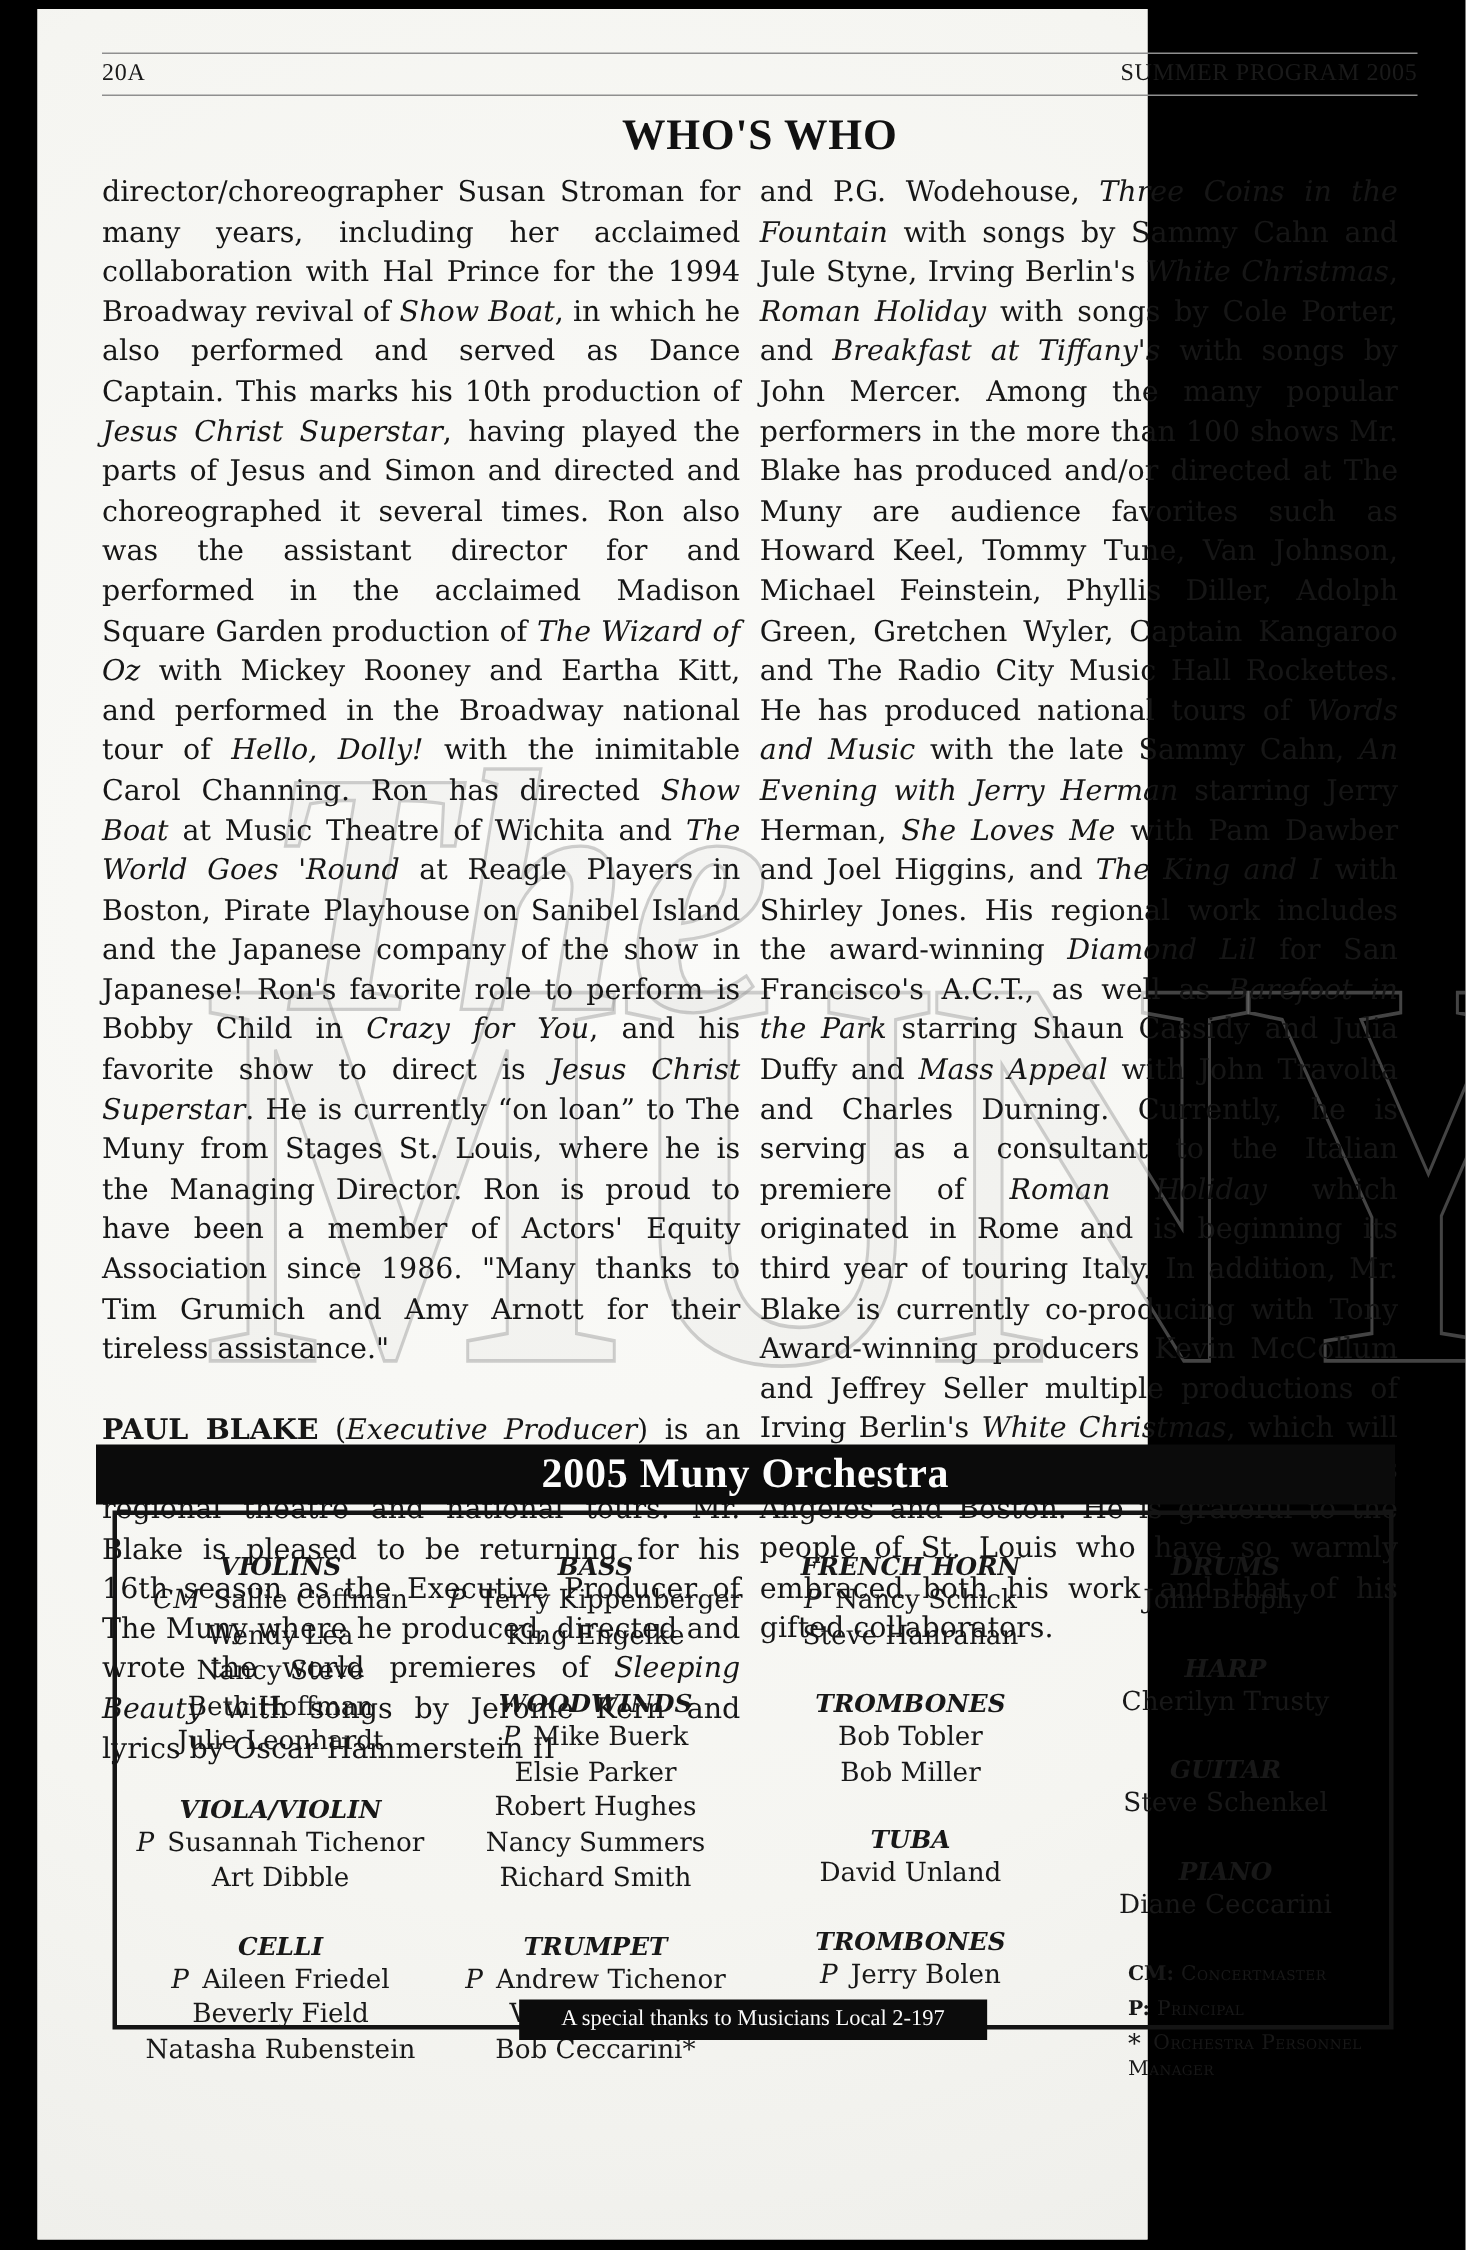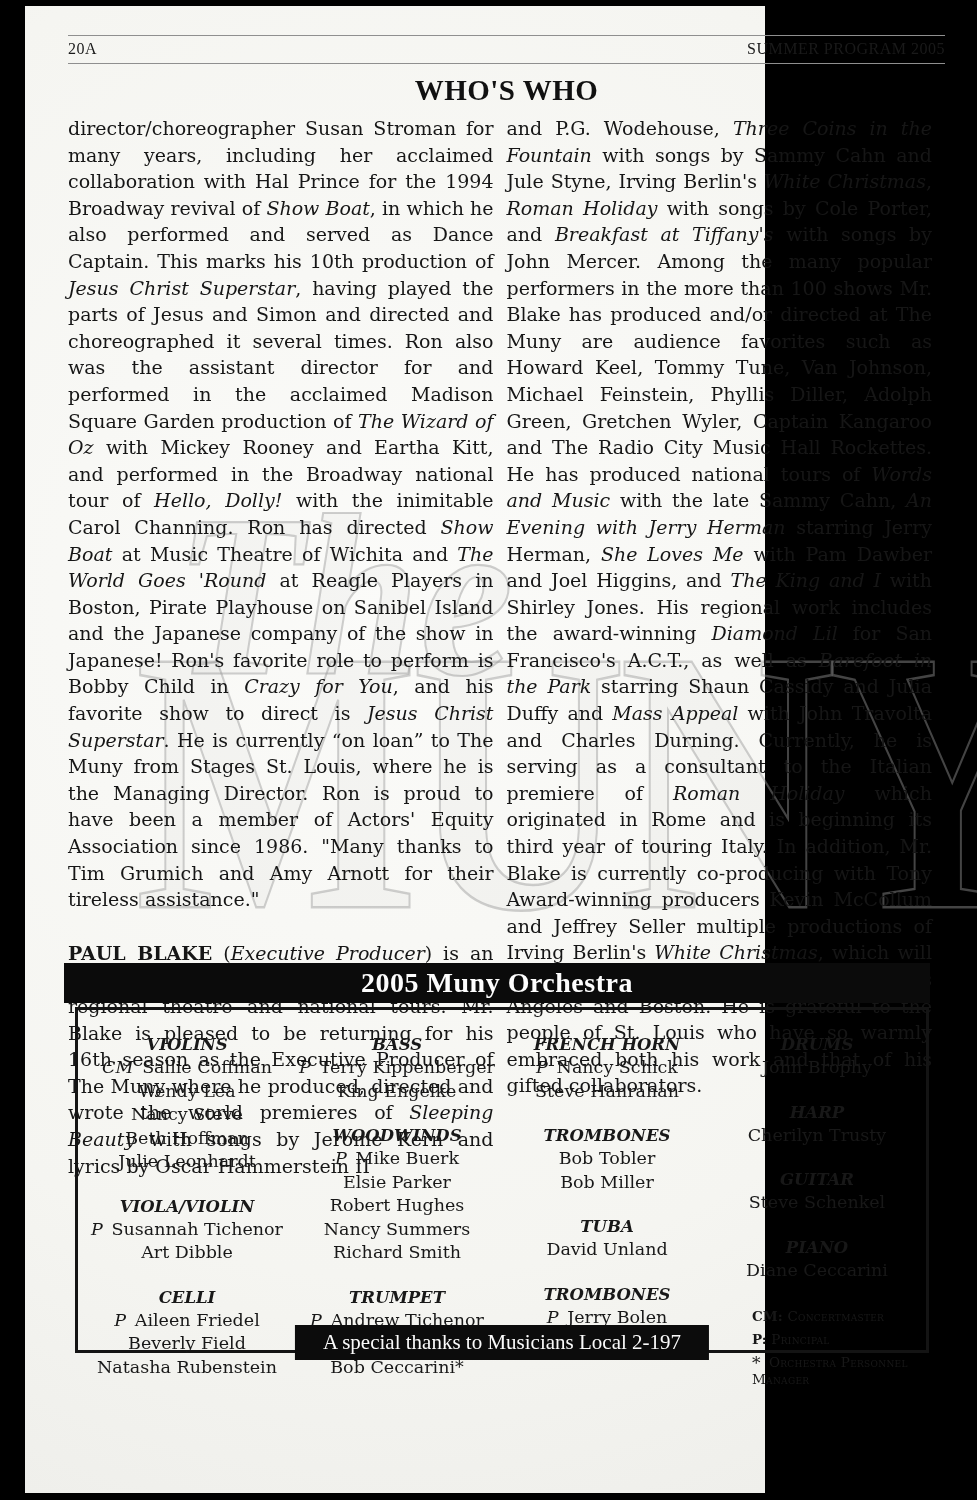--- a/index.html
+++ b/index.html
@@ -55,21 +55,21 @@
   .orch-member{font-size:17.5px;line-height:23.5px;}
   .pfx{font-style:italic;}
   .legend{margin-top:26px;text-align:left;padding-left:40px;}
   .legend-line{font-size:13.5px;line-height:16px;margin-bottom:7px;}
   .legend-key{font-weight:bold;}
   .legend-key.star{font-size:17px;vertical-align:-2px;padding-right:3px;font-weight:normal;}
   .legend-val{font-variant:small-caps;letter-spacing:.3px;}
   .orch-footer{
     position:absolute;bottom:-10px;left:50%;transform:translateX(-50%);
     background:#0c0c0c;color:#fbfbfb;white-space:nowrap;
-    font-family:"Liberation Serif", serif;font-size:21px;padding:5px 28px;
+    font-family:"Liberation Serif", serif;font-size:15px;padding:5px 28px;
   }
 </style>
 </head>
 <body>
 
 <div class="page">
 
   <div class="rule rule-1"></div>
   <div class="header-row">
     <span>20A</span>

